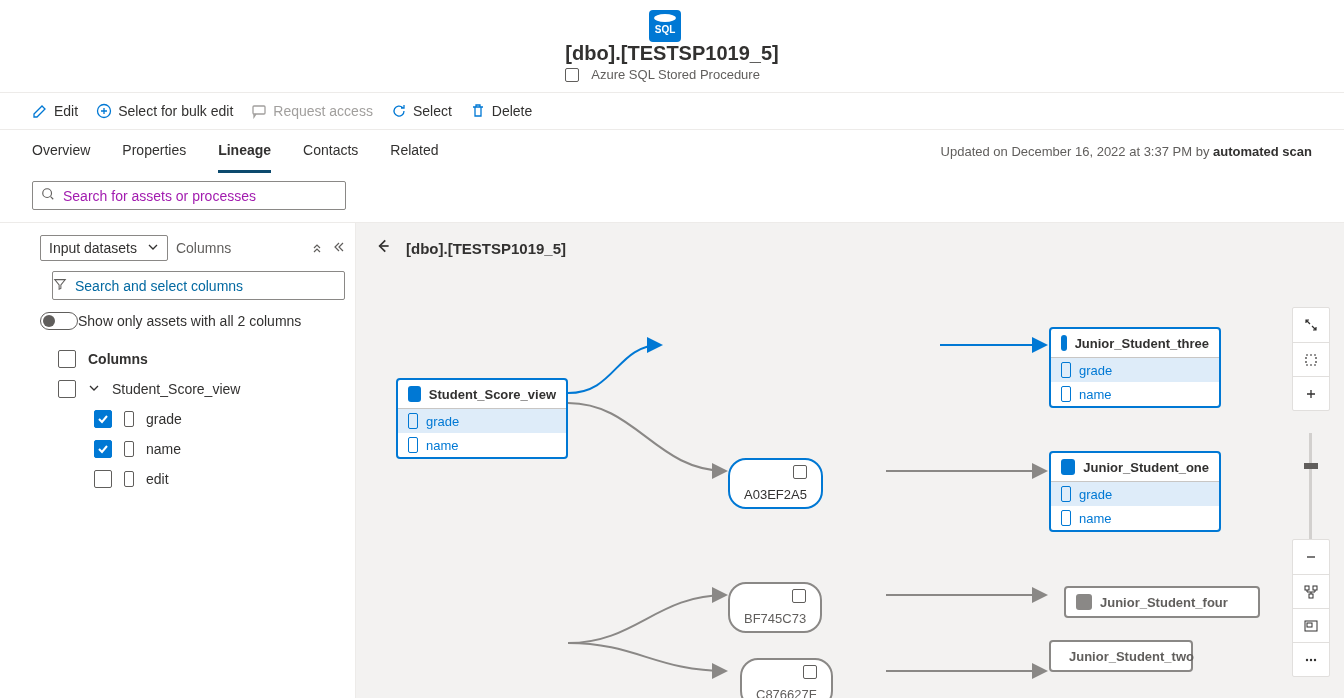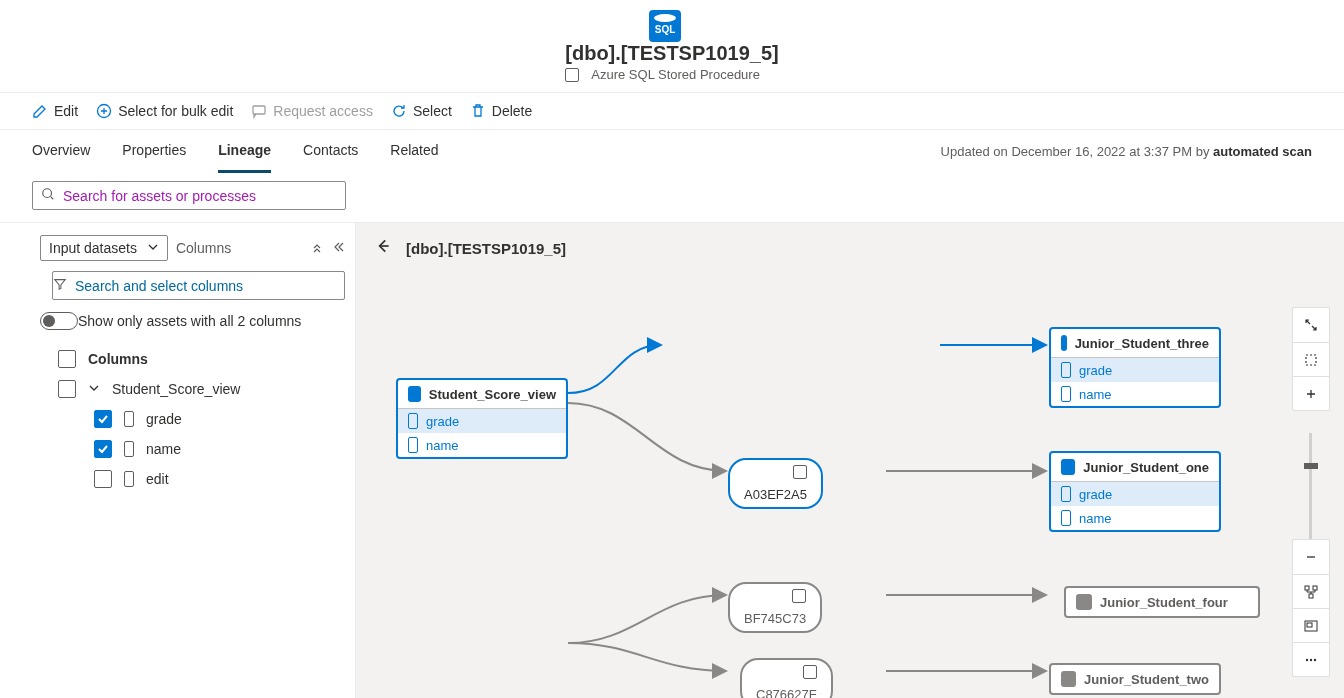--- a/index.html
+++ b/index.html
@@ -353,21 +353,21 @@
       <span>C876627F</span>
     </div>
 
     <div class="node muted" style="left:708px; top:357px; width:196px;margin-top:6px;">
       <div class="node-header">
           <span class="sql-mini grey"></span>
           <span>Junior_Student_four</span>
         </div>
     </div>
 
-    <div class="node muted" style="left:693px; top:440px; width:172px;">
+    <div class="node muted" style="left:693px; top:417px; width:144px;">
       <div class="node-header">
           <span class="sql-mini grey"></span>
           <span>Junior_Student_two</span>
         </div>
     </div>
 
     <div class="tool-strip">
       <div class="ts">
           <svg width="16" height="16" viewBox="0 0 16 16">
             <path d="M3 6V3h3M13 10v3h-3M3 3l4 4M13 13l-4-4" fill="none" stroke="#323130" stroke-width="1.2"></path>

